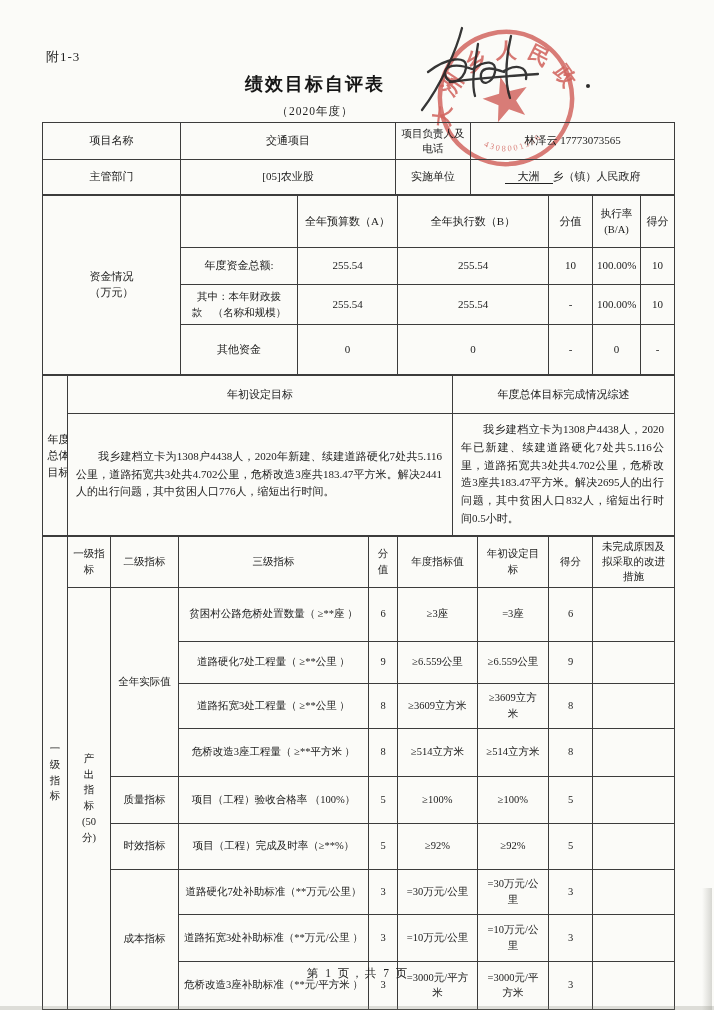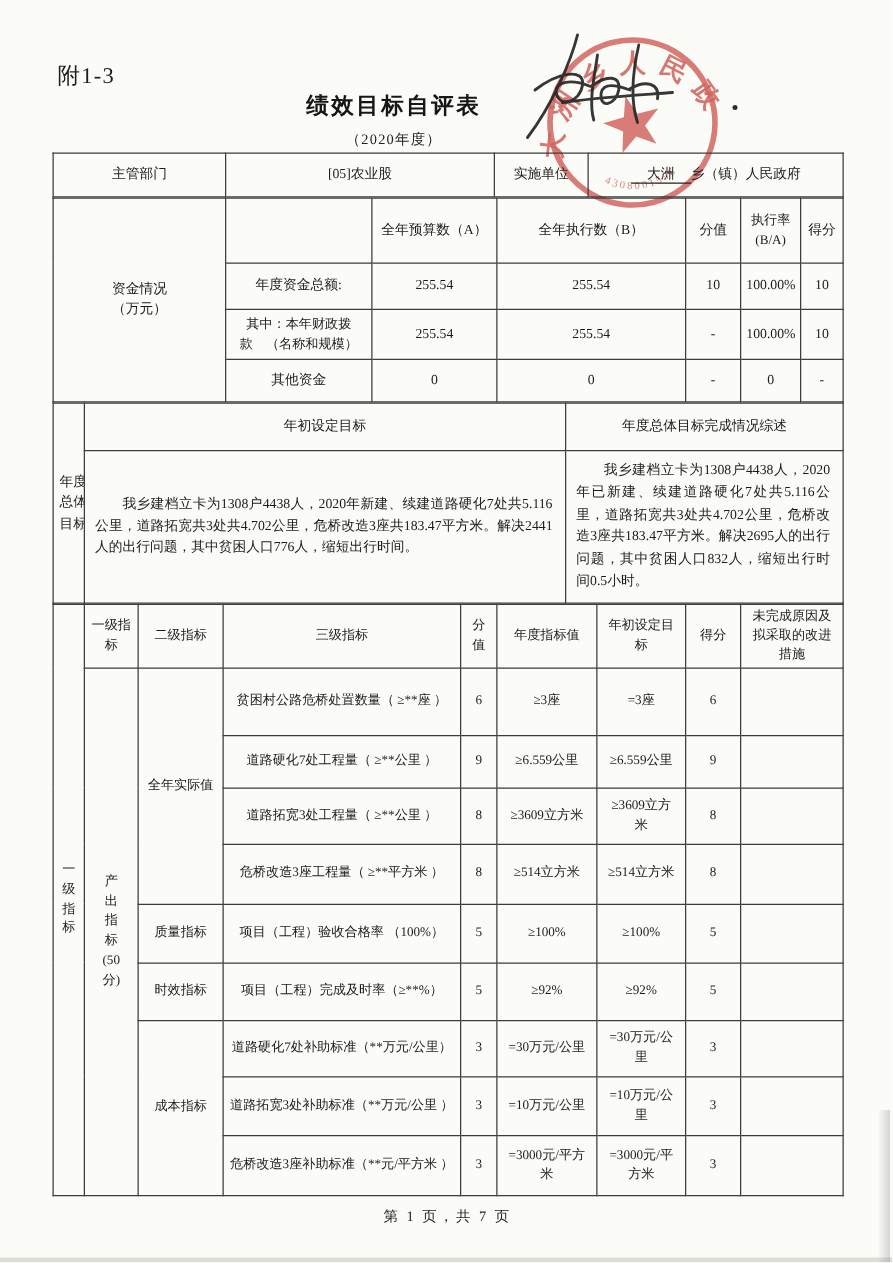--- a/index.html
+++ b/index.html
@@ -4,21 +4,21 @@
 <style>
   html,body{margin:0;padding:0;}
   .page{
     position:relative;
     width:714px;height:1010px;
     background:#fbfbf8;
     font-family:"Liberation Serif","DejaVu Serif",serif;
     color:#1e1e1e;
     overflow:hidden;
   }
-  .tag{position:absolute;left:46px;top:48px;font-size:18px;letter-spacing:1px;}
+  .tag{position:absolute;left:46px;top:48px;font-size:13px;letter-spacing:1px;}
   .title-block{position:absolute;top:72px;left:0;width:714px;text-align:center;transform:translateX(-42px);}
   .doc-title{font-family:"Liberation Sans","DejaVu Sans",sans-serif;font-size:18px;font-weight:bold;letter-spacing:2px;color:#161616;}
   .doc-subtitle{font-size:11.5px;margin-top:8px;letter-spacing:1px;}
   .tbl-wrap{position:absolute;left:42px;top:122px;width:632px;}
   table{border-collapse:collapse;table-layout:fixed;width:632px;font-size:11px;color:#1b1b1b;}
   td{border:1px solid #3c3c3c;padding:2px 4px;vertical-align:middle;text-align:center;overflow:hidden;line-height:1.45;}
   .tl{text-align:center;}
   .pre{white-space:pre-line;}
   .small{font-size:10.5px;}
   .vert{width:15px;margin:0 auto;word-break:break-all;line-height:1.5;}
@@ -77,20 +77,27 @@
   <div class="tbl-wrap">
 
     <table>
       <colgroup>
           <col style="width:138px">
           <col style="width:215px">
           <col style="width:75px">
           <col style="width:204px">
         </colgroup>
       <tbody>
+          <tr style="height:37px">
+        <td>项目名称</td>
+        <td>交通项目</td>
+        <td class="pre small">项目负责人及
+电话</td>
+        <td>林泽云  17773073565</td>
+      </tr>
       <tr style="height:35px">
         <td>主管部门</td>
         <td>[05]农业股</td>
         <td>实施单位</td>
         <td>
           <span class="fill-blank">大洲</span><span>乡（镇）人民政府</span>
         </td>
       </tr>
     </tbody>
       </table>
@@ -127,21 +134,21 @@
       </tr>
       <tr style="height:40px">
         <td class="tl pre small">其中：本年财政拨
 款　（名称和规模）</td>
         <td>255.54</td>
         <td>255.54</td>
         <td>-</td>
         <td>100.00%</td>
         <td>10</td>
       </tr>
-      <tr style="height:34px">
+      <tr style="height:50px">
         <td>其他资金</td>
         <td>0</td>
         <td>0</td>
         <td>-</td>
         <td>0</td>
         <td>-</td>
       </tr>
     </tbody>
       </table>
 

